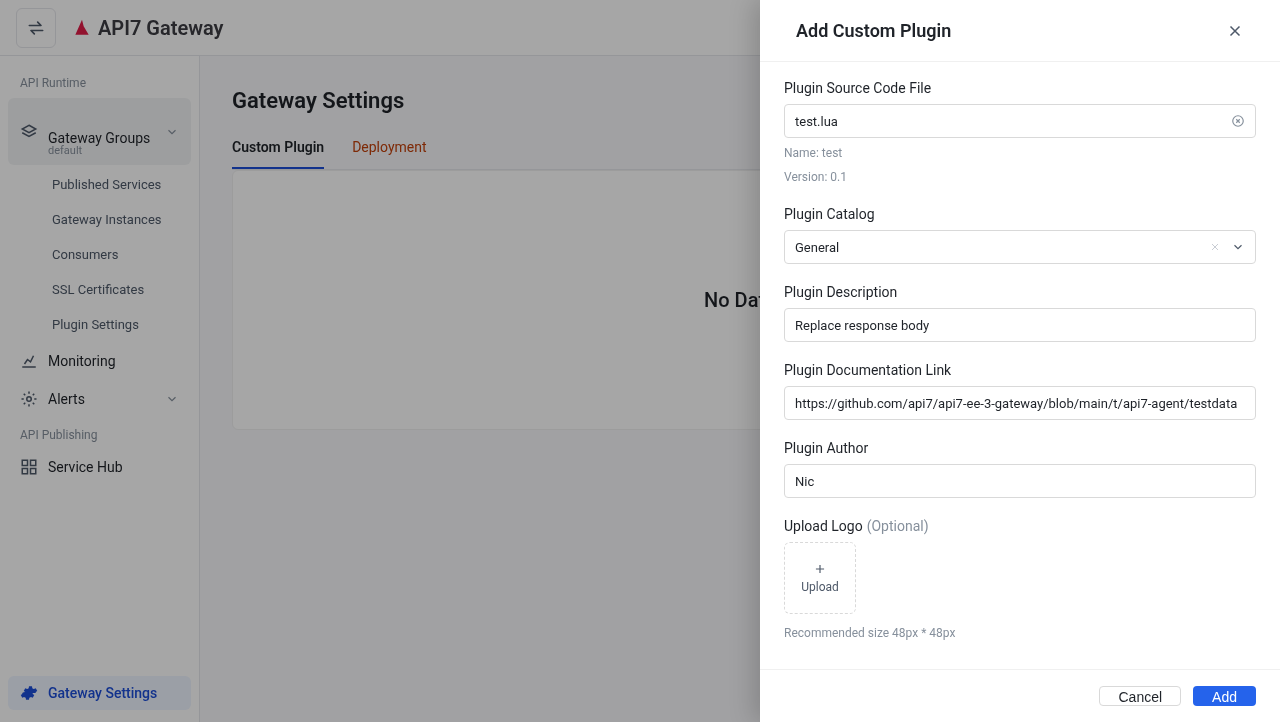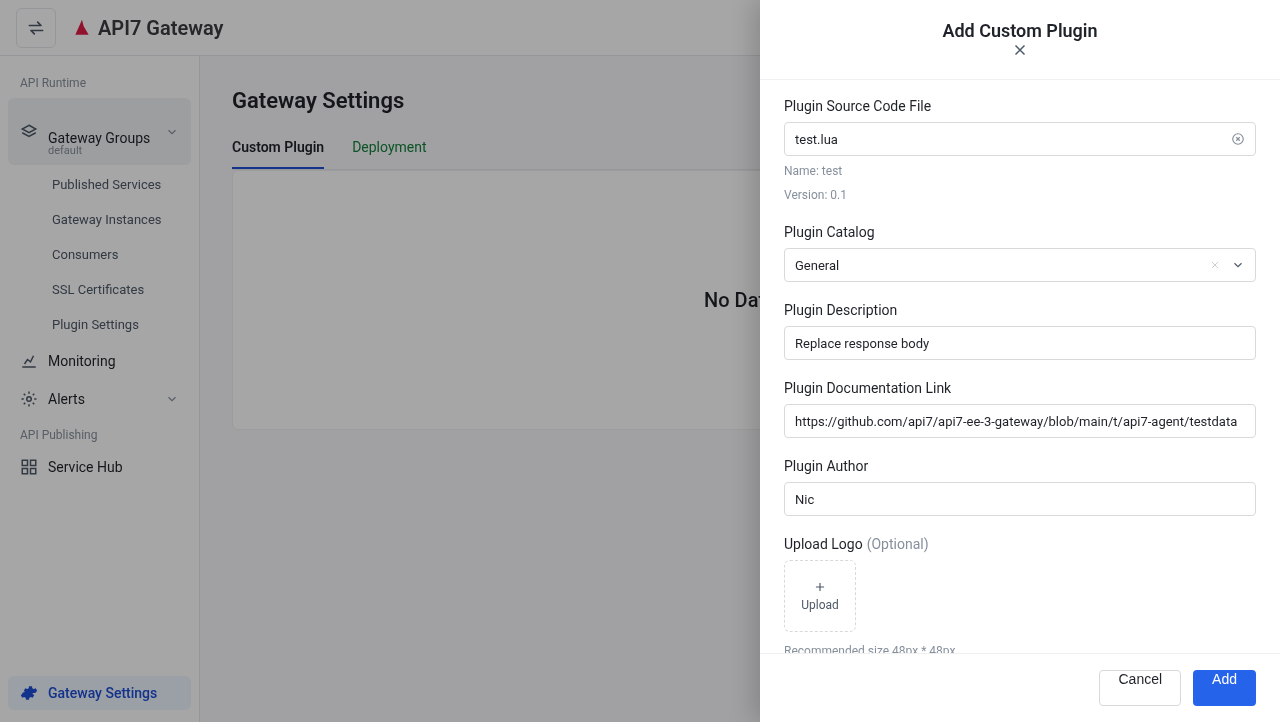--- a/index.html
+++ b/index.html
@@ -14,43 +14,43 @@
   .side-section-label { font-size:12px; color:#86909c; padding:8px 12px 4px; }
   .side-item { display:flex; align-items:center; gap:10px; padding:8px 12px; border-radius:6px; color:#1f2329; cursor:pointer; }
   .side-item.selected { background:#f2f3f5; }
   .side-item.child { padding-left:44px; font-size:13px; color:#4e5969; }
   .side-item.active { background:#eef4ff; color:#1d4ed8; font-weight:500; }
   .side-item .chev { margin-left:auto; }
   .side-sub { font-size:11px; color:#86909c; margin-top:-2px; }
   .content { flex:1; background:#f7f8fa; padding:32px; position:relative; }
   .page-title { font-size:22px; font-weight:600; margin-bottom:16px; }
   .tabs { display:flex; gap:28px; border-bottom:1px solid #e5e6eb; margin-bottom:0; }
-  .tab { padding:10px 0 12px; font-size:14px; color:#15803d; cursor:pointer; }
+  .tab { padding:10px 0 12px; font-size:14px; color:#c2410c; cursor:pointer; }
   .tab.active { color:#1f2329; font-weight:600; border-bottom:2px solid #1d4ed8; }
   .panel { background:#fff; border-radius:6px; height:260px; display:flex; align-items:center; justify-content:center; color:#1f2329; font-size:20px; font-weight:500; margin-top:0; border:1px solid #f0f0f0;}
   
   .overlay { position:absolute; inset:0; background:rgba(0,0,0,0.35); }
   .drawer { position:absolute; top:0; right:0; width:520px; height:722px; background:#fff; box-shadow:-6px 0 24px rgba(0,0,0,0.18); display:flex; flex-direction:column; }
-  .drawer-head { display:flex; align-items:center; justify-content:space-between; padding:20px 36px; border-bottom:1px solid #f0f0f0;flex-direction:column; }
+  .drawer-head { display:flex; align-items:center; justify-content:space-between; padding:20px 36px; border-bottom:1px solid #f0f0f0; }
   .drawer-title { font-size:18px; font-weight:600; }
   .drawer-body { flex:1; overflow:auto; padding:18px 24px 12px; }
   .drawer-foot { border-top:1px solid #f0f0f0; padding:16px 24px; display:flex; justify-content:flex-end; gap:12px; }
   .field { margin-bottom:20px; }
   .field-label { font-size:14px; color:#1f2329; margin-bottom:8px; display:flex; gap:4px; align-items:baseline;}
   .field-label .hint { color:#86909c; font-weight:400; }
   .input, .select { width:100%; height:34px; border:1px solid #d9d9d9; border-radius:4px; padding:0 34px 0 10px; font-size:13px; color:#1f2329; background:#fff; display:flex; align-items:center; position:relative; }
   .input.readonly { background:#fff; }
   .select .sel-text { flex:1; }
   .clear-icn, .chev-icn { position:absolute; top:50%; transform:translateY(-50%); color:#86909c; cursor:pointer; }
   .clear-icn { right:34px; }
   .chev-icn { right:10px; }
   .file-clear { position:absolute; right:10px; top:50%; transform:translateY(-50%); color:#86909c; cursor:pointer;}
   .meta-line { font-size:12px; color:#86909c; margin-top:6px; line-height:1.5; }
   .upload-box { width:72px; height:72px; border:1px dashed #d9d9d9; border-radius:6px; display:flex; flex-direction:column; align-items:center; justify-content:center; gap:4px; color:#4e5969; font-size:12px; cursor:pointer; }
-  .btn { height:36px; padding:0 18px; border-radius:4px; font-size:14px; cursor:pointer; display:inline-flex; align-items:flex-start; border:1px solid transparent; }
+  .btn { height:20px; padding:0 18px; border-radius:4px; font-size:14px; cursor:pointer; display:inline-flex; align-items:flex-end; border:1px solid transparent; }
   .btn-default { background:#fff; border-color:#d9d9d9; color:#1f2329; }
   .btn-primary { background:#2563eb; color:#fff; }
   .icon { display:inline-flex; }
   svg { display:block; }
 </style>
 </head>
 <body>
 
 <div class="app">
 

